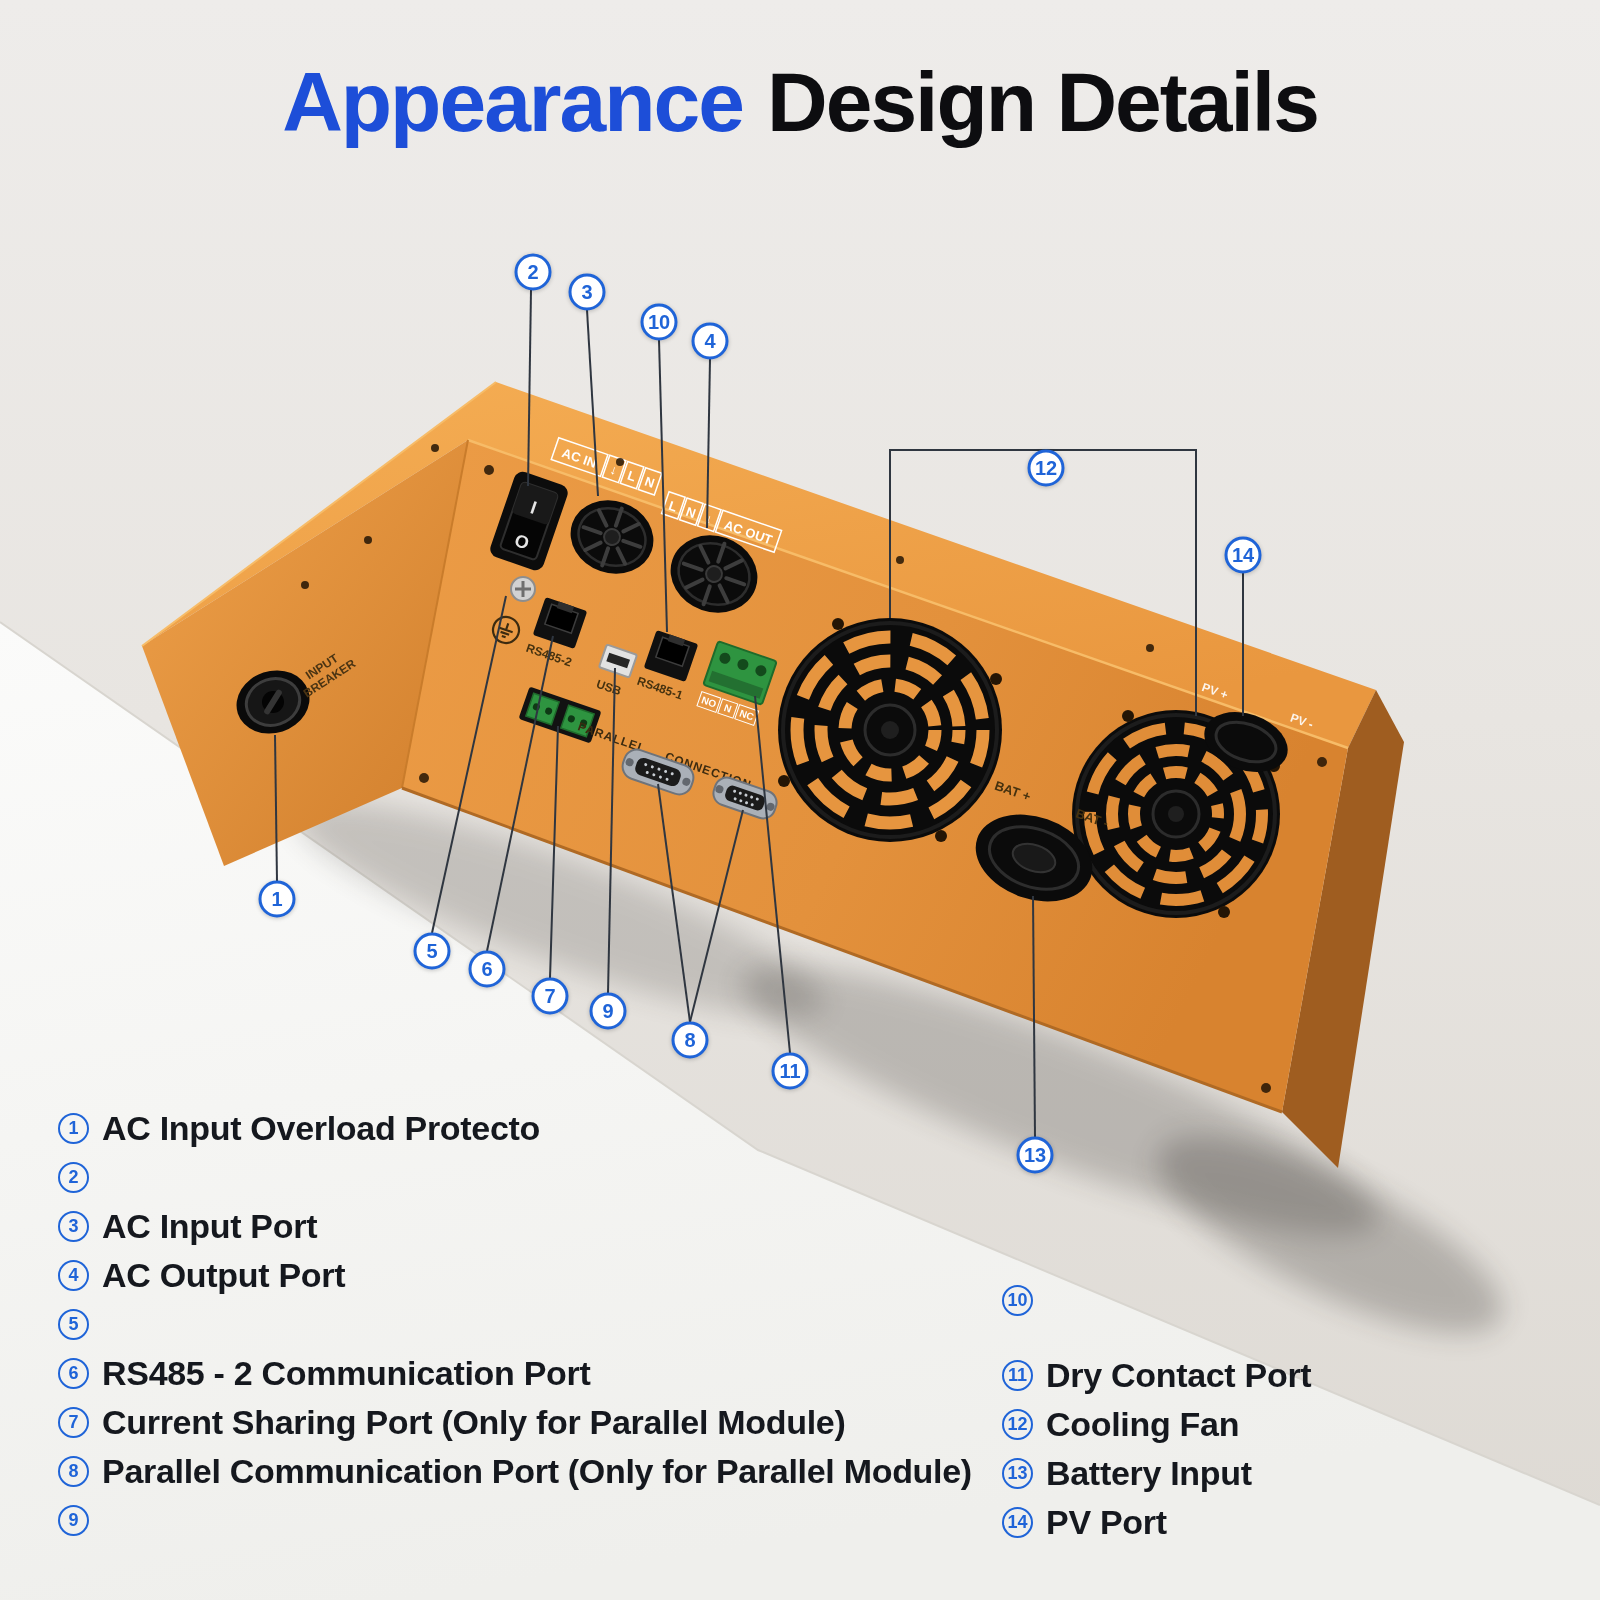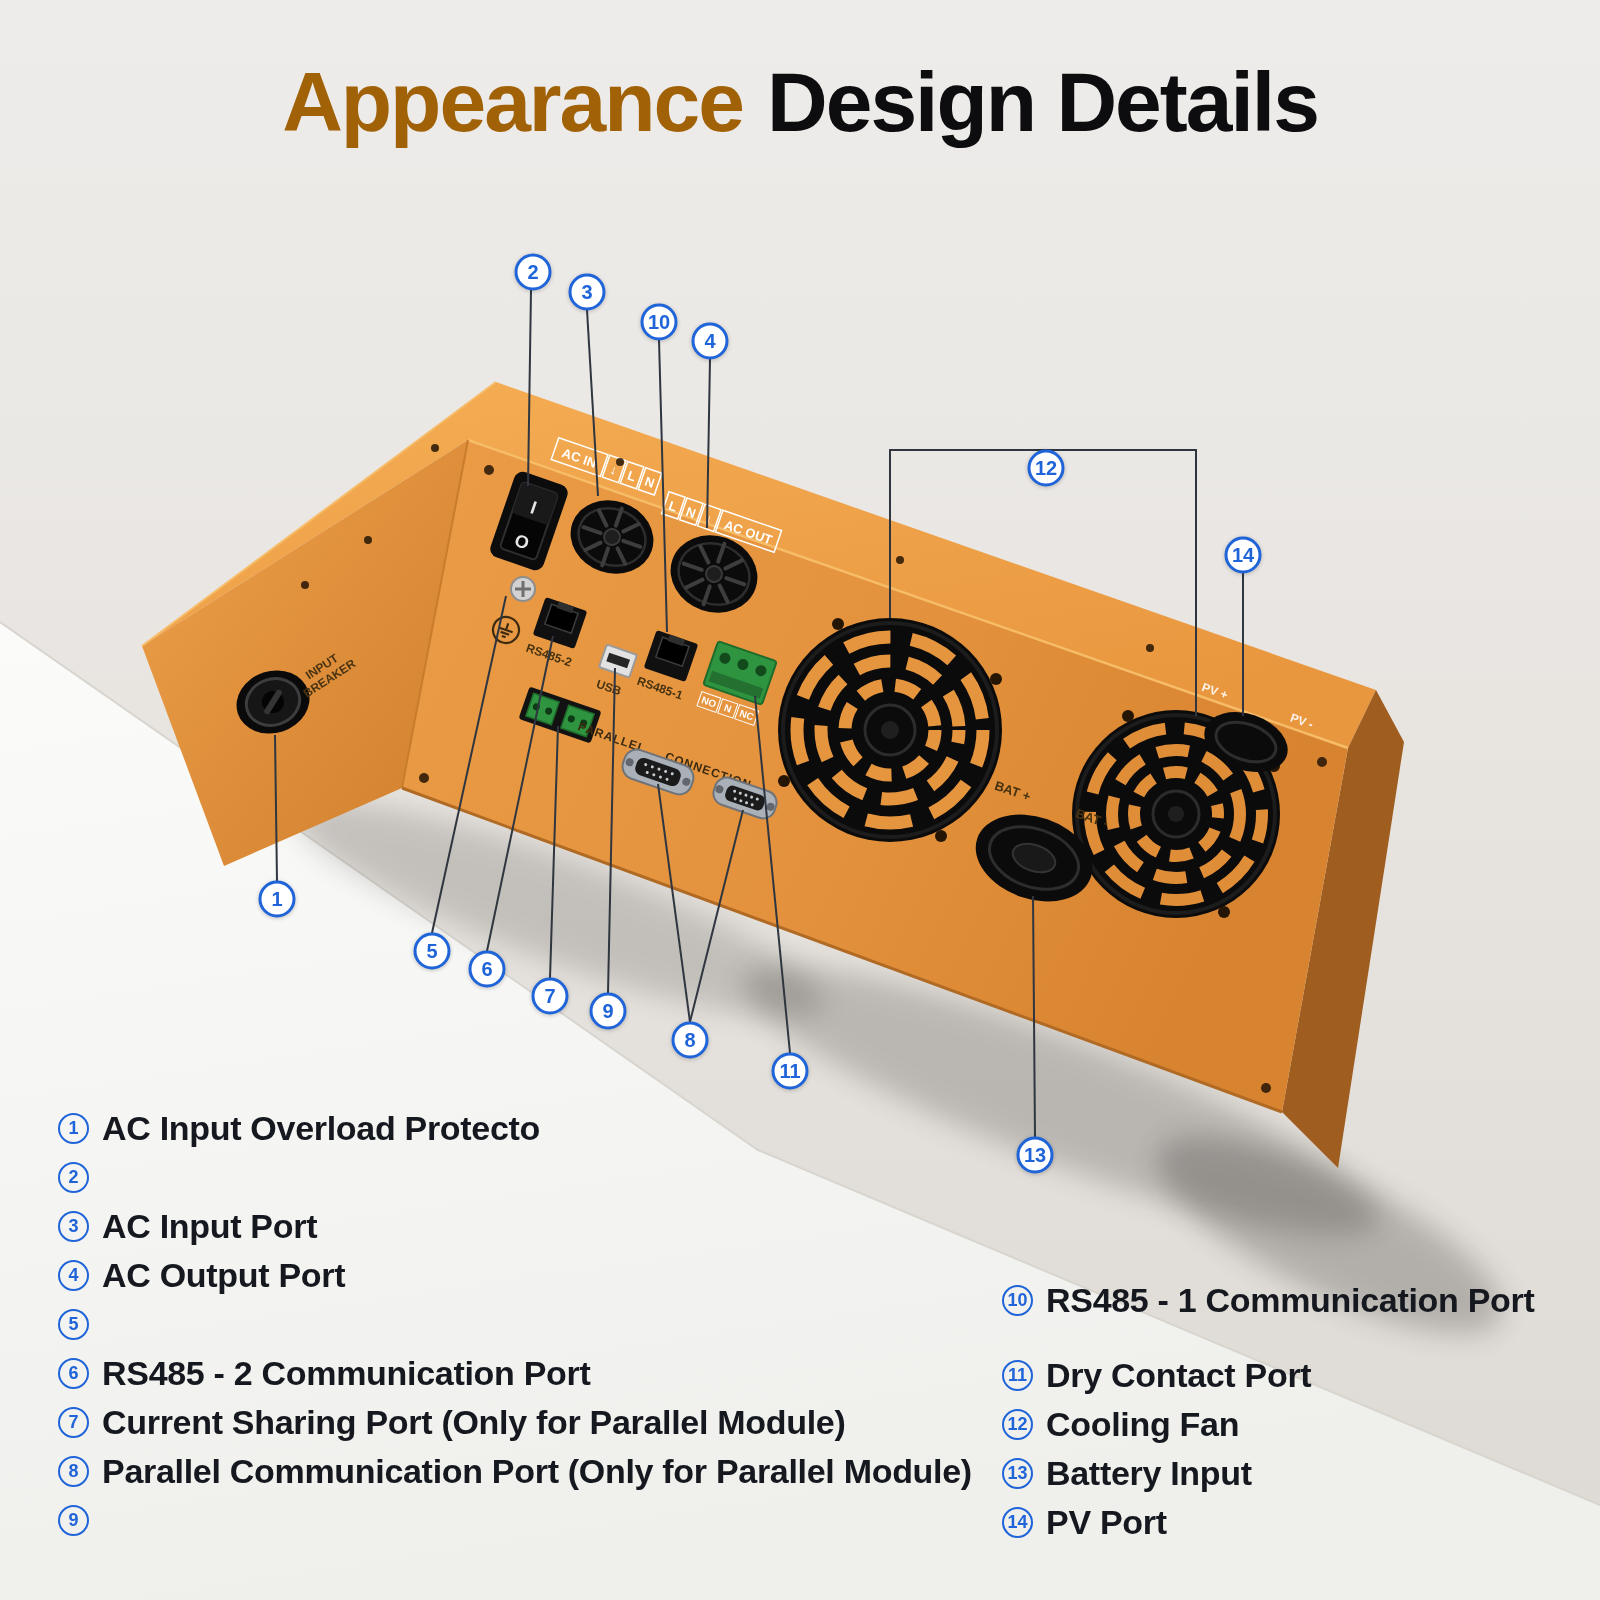--- a/index.html
+++ b/index.html
@@ -3,21 +3,21 @@
 <meta charset="utf-8">
 <style>
   * { margin:0; padding:0; box-sizing:border-box; }
   html,body { width:1600px; height:1600px; }
   body { font-family:"Liberation Sans", sans-serif; background:#e9e6e2; }
   .canvas { position:relative; width:1600px; height:1600px; overflow:hidden; }
   .scene { position:absolute; left:0; top:0; }
   .scene text { font-family:"Liberation Sans", sans-serif; }
   .title { position:absolute; top:54px; left:0; width:100%; text-align:center;
            font-size:84px; font-weight:800; letter-spacing:-2px; color:#0d0d10; white-space:nowrap; }
-  .title .hl { color:#a16207; margin-right:24px; }
+  .title .hl { color:#1d4ed8; margin-right:24px; }
   .badge { position:absolute; width:37px; height:37px; border-radius:50%; background:#ffffff;
            border:3px solid #1f64d8; color:#1f64d8; font-size:20px; font-weight:700;
            display:flex; align-items:center; justify-content:center;
            transform:translate(-50%,-50%); box-shadow:0 1px 4px rgba(0,0,0,.22); }
   .legend { position:absolute; color:#15181e; }
   .legend-left  { left:58px;  top:1104px; }
   .legend-right { left:1002px; top:1276px; }
   .legend-row { height:49px; display:flex; align-items:center; gap:13px; }
   .legend-row.extra-gap { margin-bottom:26px; }
   .ln { width:31px; height:31px; border-radius:50%; border:2.5px solid #1f64d8; color:#1f64d8;
@@ -363,21 +363,20 @@
       <span class="lt">Parallel Communication Port (Only for Parallel Module)</span>
     </div>
     <div class="legend-row">
       <span class="ln">9</span>
     </div>
   </div>
 
   <div class="legend legend-right">
     <div class="legend-row extra-gap">
       <span class="ln">10</span>
-      <span class="lt">RS485 - 1 Communication Port</span>
     </div>
     <div class="legend-row">
       <span class="ln">11</span>
       <span class="lt">Dry Contact Port</span>
     </div>
     <div class="legend-row">
       <span class="ln">12</span>
       <span class="lt">Cooling Fan</span>
     </div>
     <div class="legend-row">

